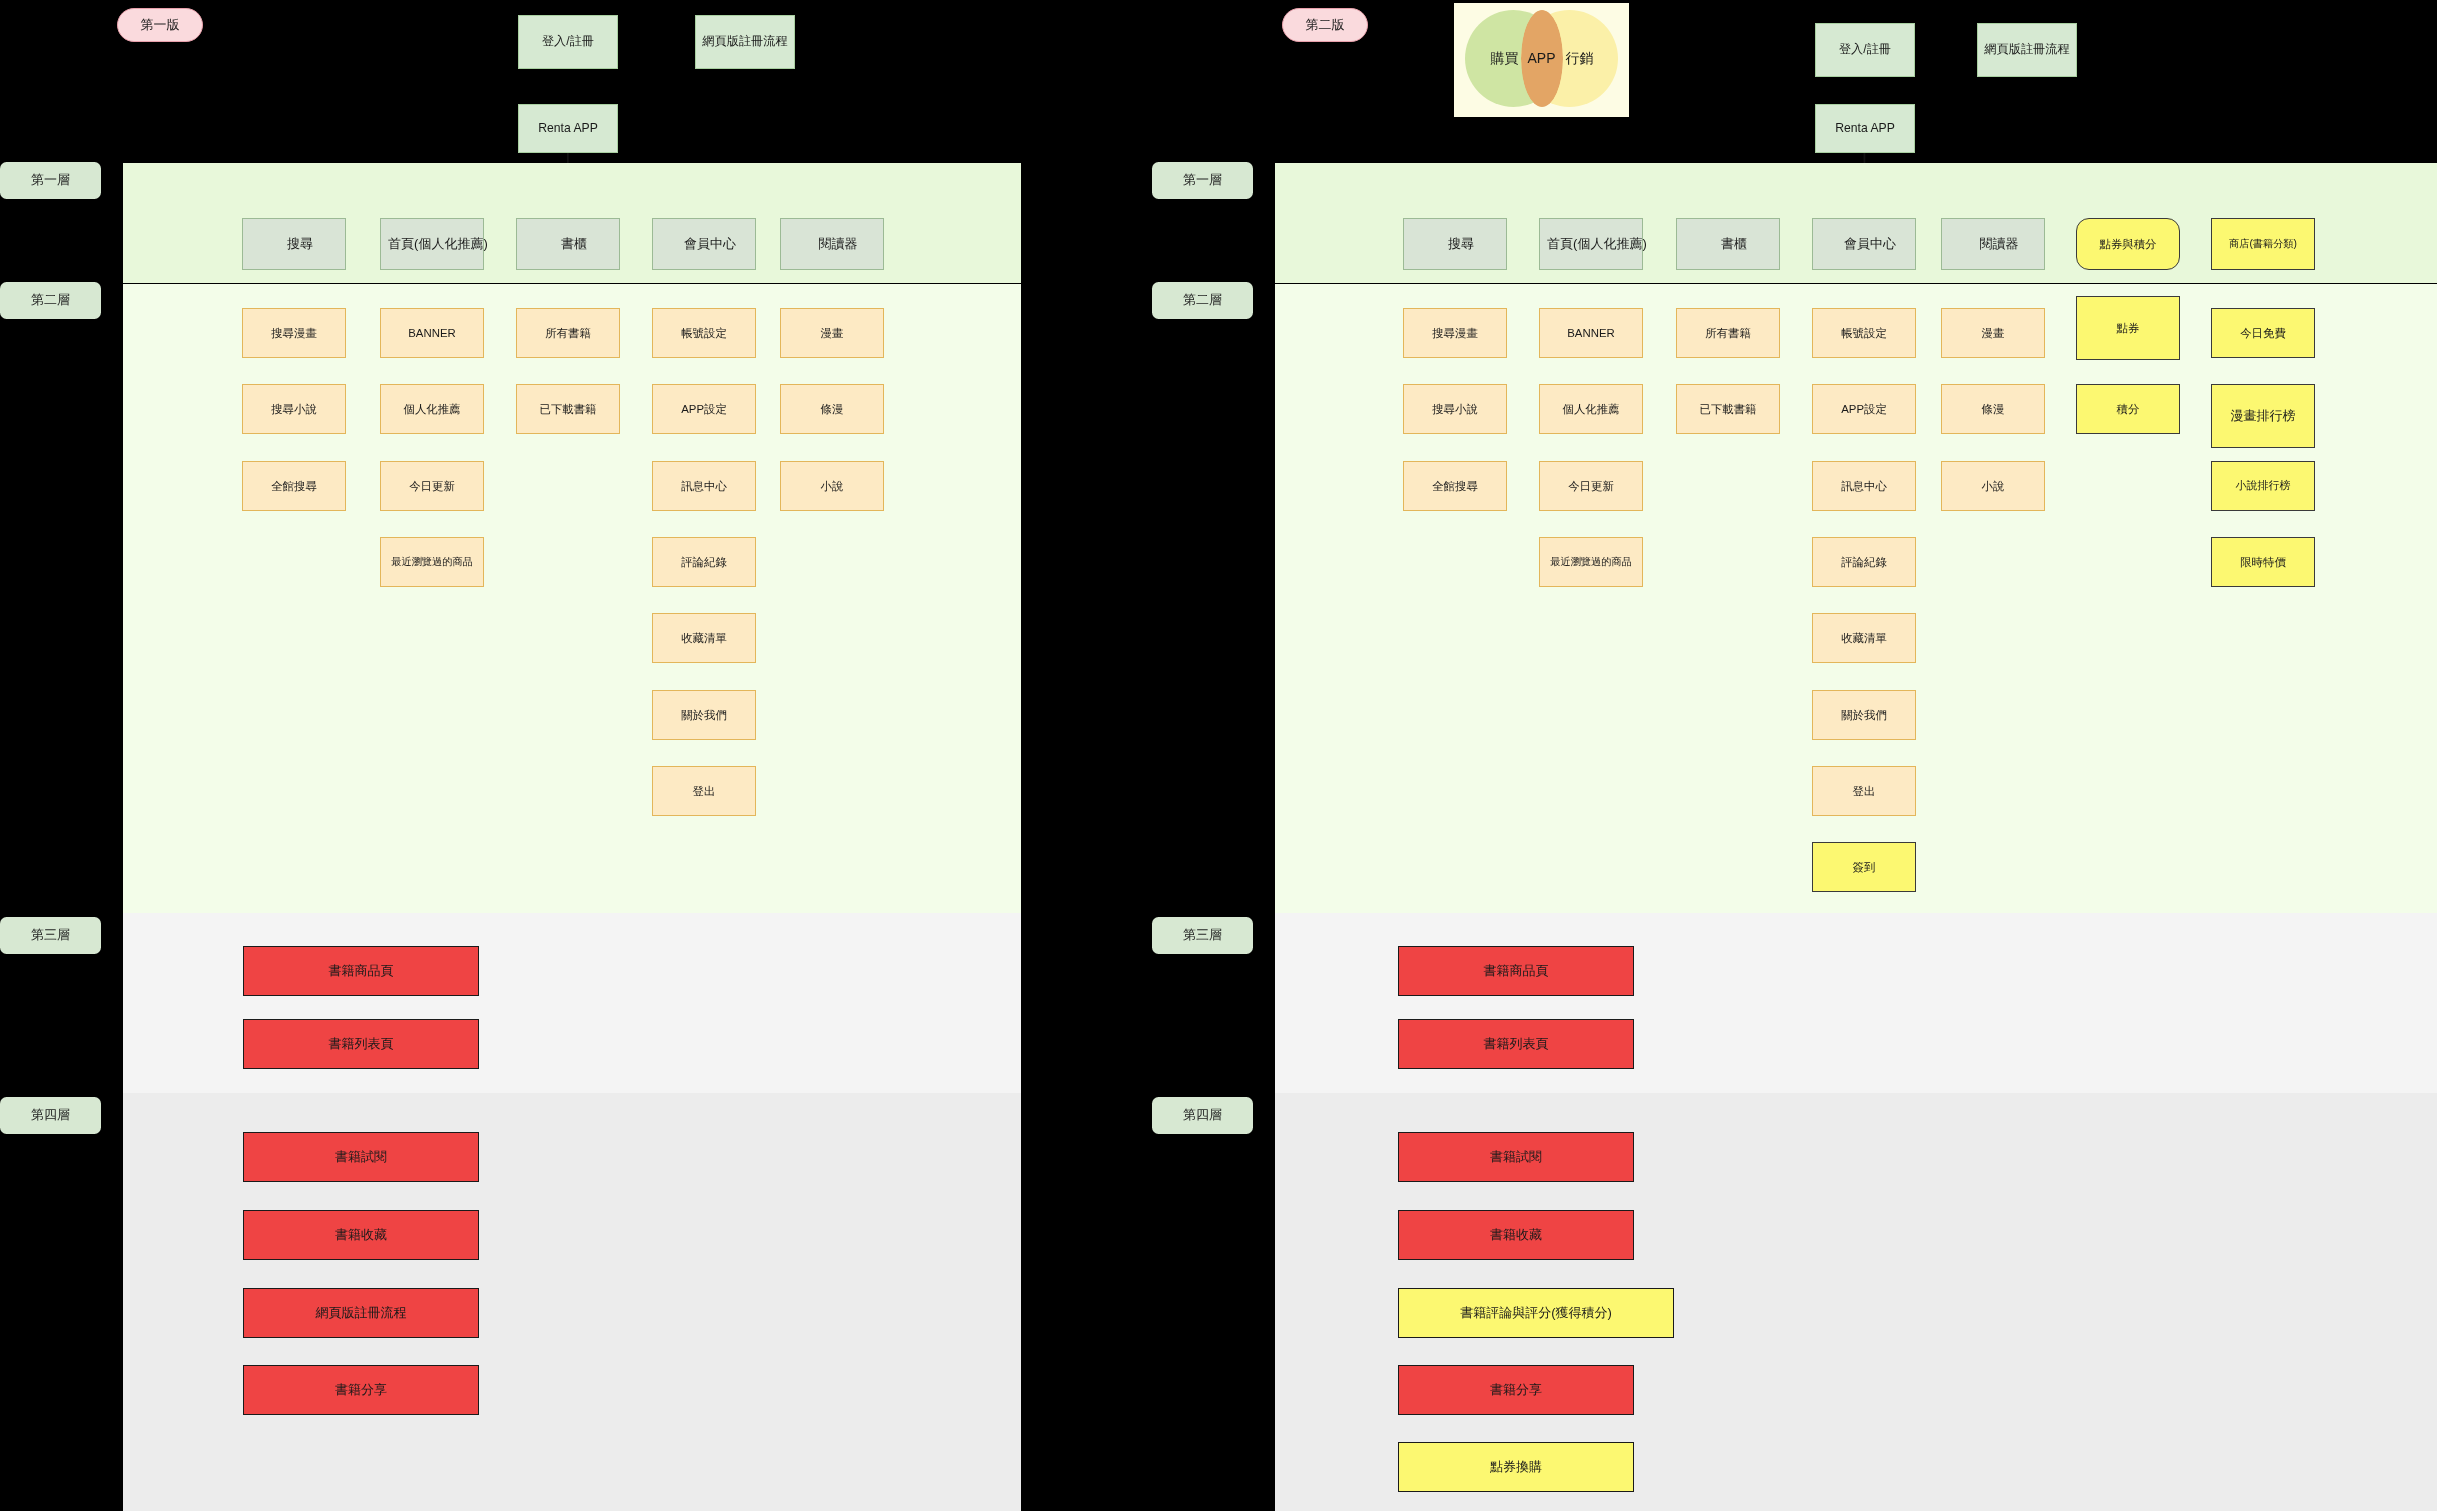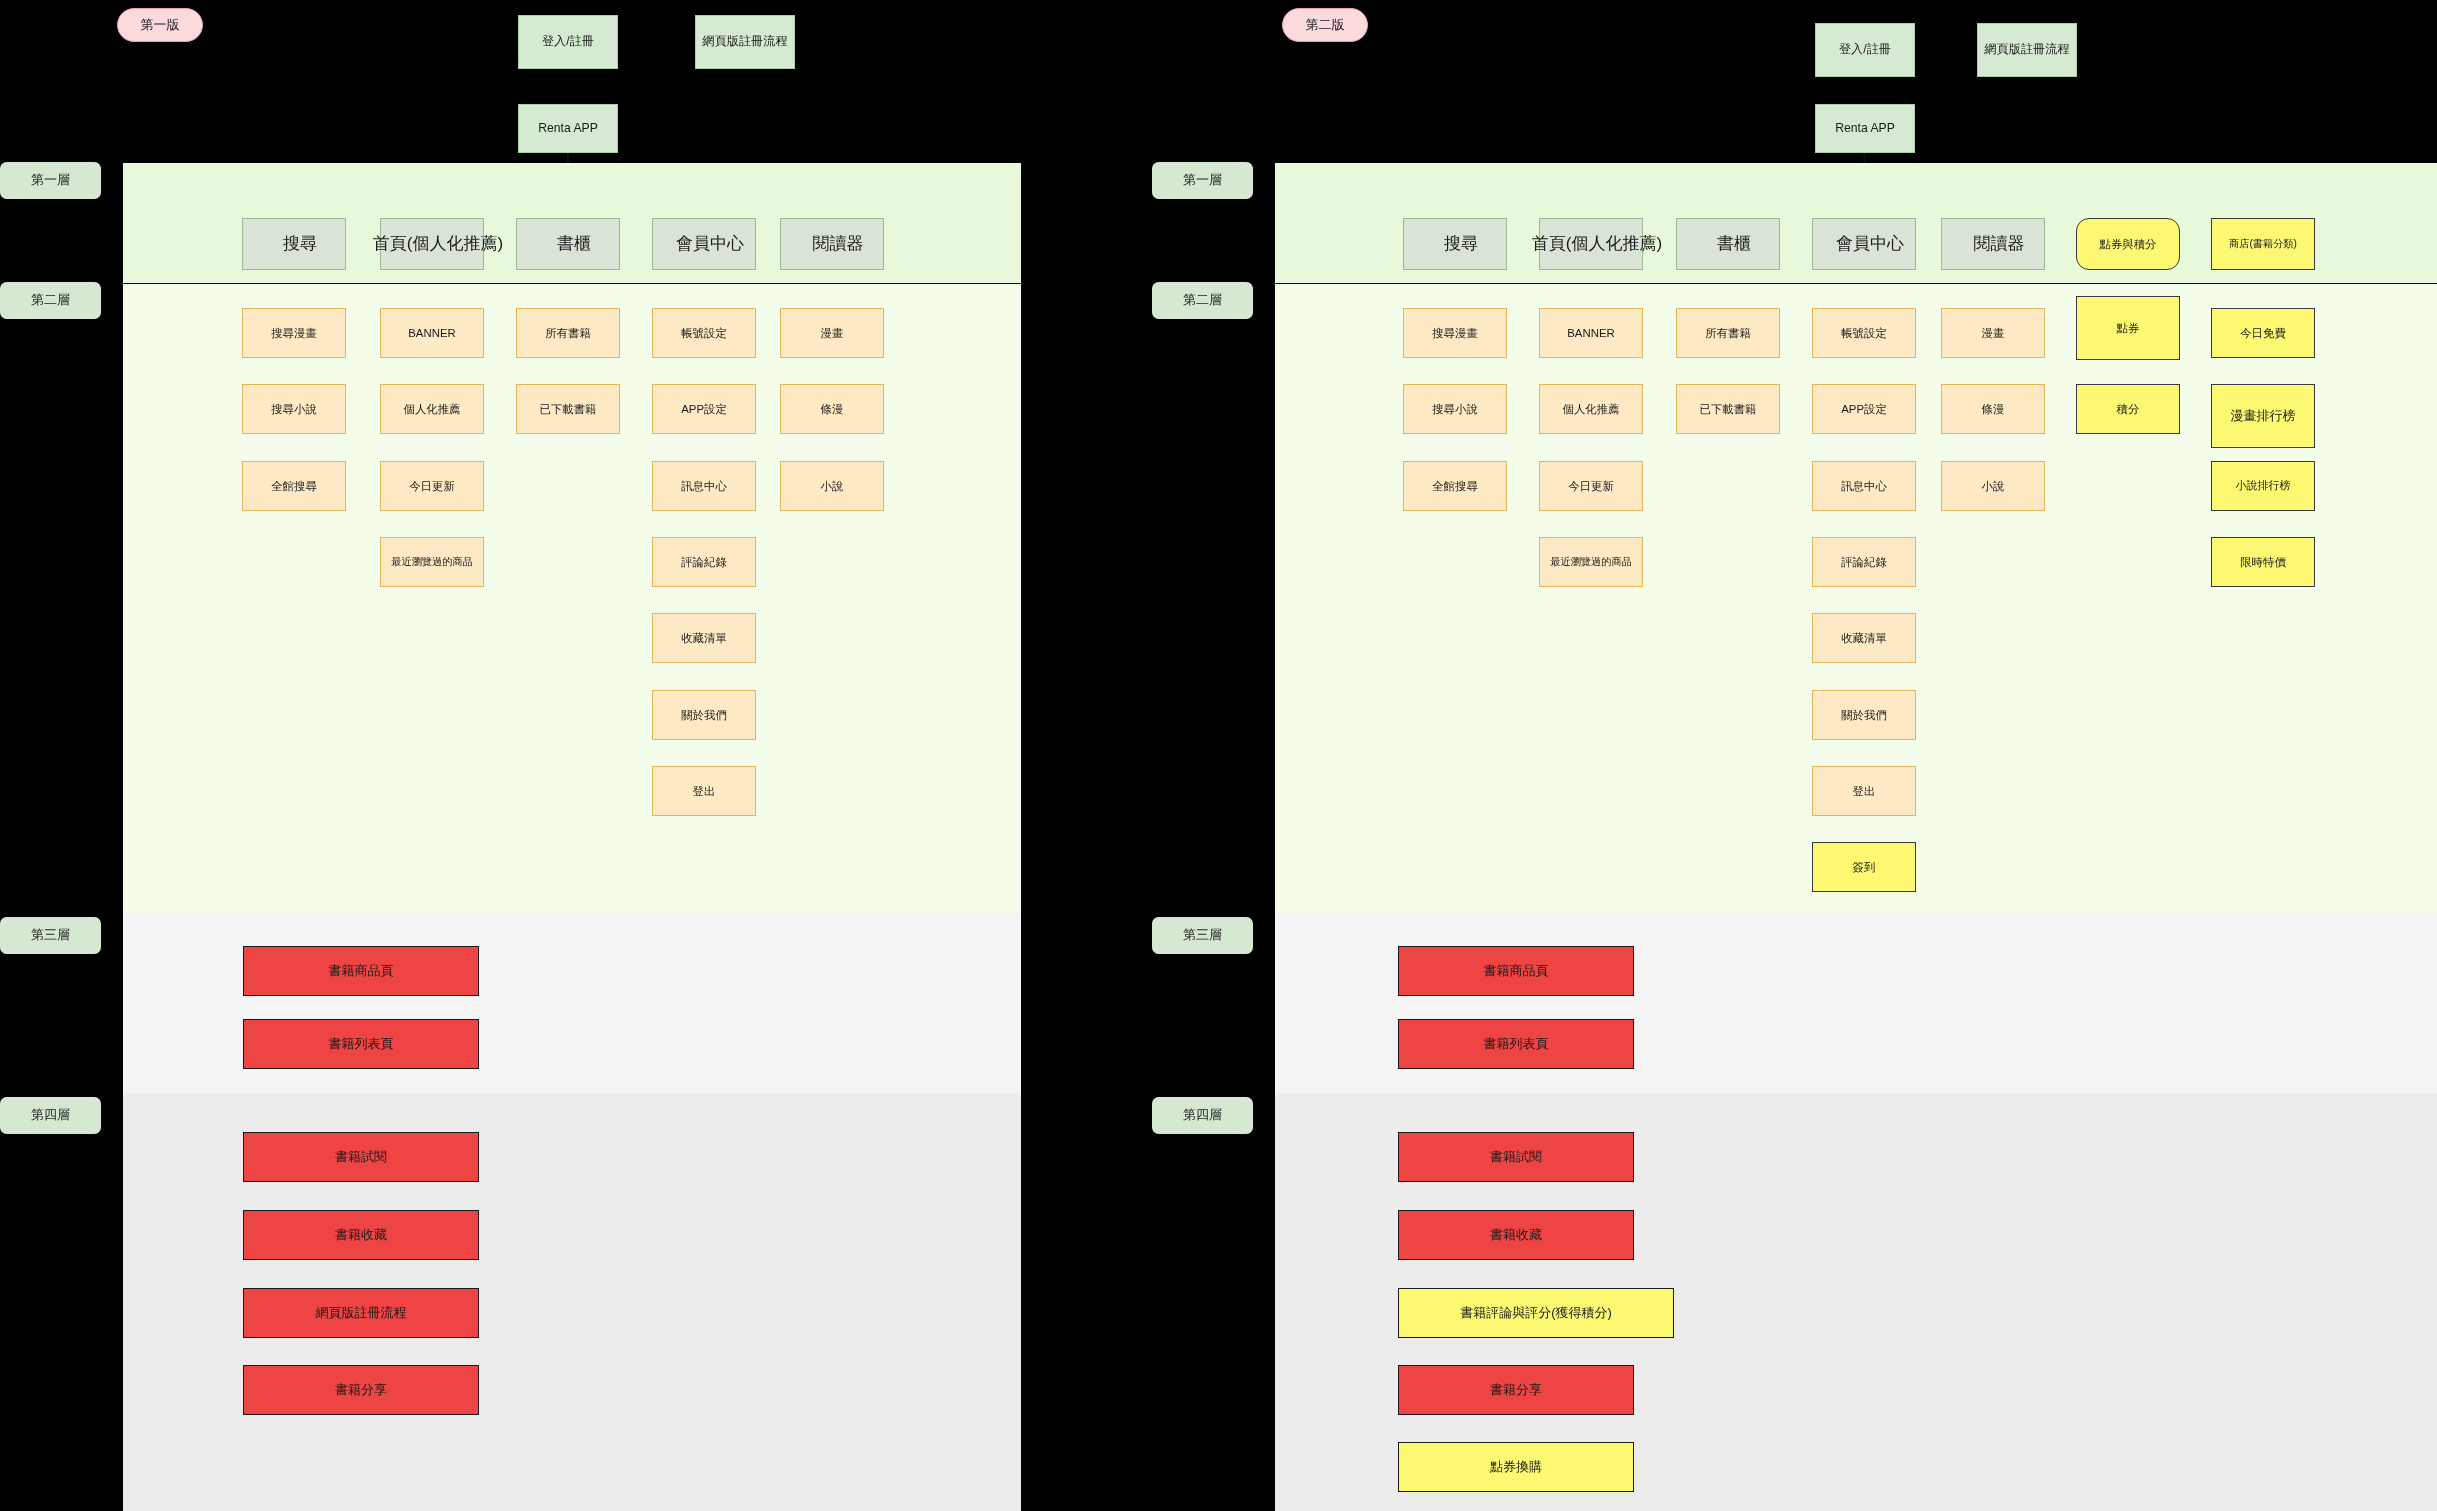--- a/index.html
+++ b/index.html
@@ -54,21 +54,21 @@
   }
 
   
   .box-green {
     background: #d6e9d2;
     border: 1.2px solid #a8cfa0;
   }
   .box-grey-green {
     background: #d9e4d6;
     border: 1.2px solid #9cba95;
-    font-size: 17px;
+    font-size: 13px;
     padding-left: 15px;
   }
   .box-peach {
     background: #fdeac4;
     border: 1.2px solid #e3b65a;
     font-size: 11.4px;
   }
   .box-yellow {
     background: #fcf871;
     border: 1.2px solid #3a3a3a;
@@ -204,20 +204,29 @@
   <div class="node box-white" style="left:243px; top:1288px; width:236px; height:50px;">網頁版註冊流程</div>
   <div class="node box-white" style="left:243px; top:1365px; width:236px; height:50px;">書籍分享</div>
 
   <div class="panel-band band-l1" style="left:1275px; top:163px; width:1162px; height:120px;"></div>
   <div class="panel-band band-l2" style="left:1275px; top:284px; width:1162px; height:630px;"></div>
   <div class="panel-band band-l3" style="left:1275px; top:913px; width:1162px; height:180px;"></div>
   <div class="panel-band band-l4" style="left:1275px; top:1093px; width:1162px; height:418px;"></div>
 
   <div class="node pill" style="left:1282px; top:8.1px; width:86px; height:34px;">第二版</div>
 
+  <div class="venn-wrap" style="left:1454px; top:3.2px; width:175px; height:114px;">
+    <div class="venn-circle venn-left" style="left:11.4px;  top:6.5px; width:97px; height:97px;"></div>
+    <div class="venn-circle venn-right" style="left:67px;  top:6.5px; width:97px; height:97px;"></div>
+    <div class="venn-circle venn-mid" style="left:67px;  top:6.5px; width:42px; height:97px; border-radius:50%;
+                clip-path: ellipse(21px 49px at 21px 49px);"></div>
+    <div class="venn-label" style="left:26px;  top:47px;">購買</div>
+    <div class="venn-label" style="left:63px;  top:47px;">APP</div>
+    <div class="venn-label" style="left:101px; top:47px;">行銷</div>
+  </div>
 
   <div class="node layer-tag" style="left:1152px; top:162px; width:101px; height:37px;">第一層</div>
   <div class="node layer-tag" style="left:1152px; top:282px; width:101px; height:37px;">第二層</div>
   <div class="node layer-tag" style="left:1152px; top:917px; width:101px; height:37px;">第三層</div>
   <div class="node layer-tag" style="left:1152px; top:1097px; width:101px; height:37px;">第四層</div>
 
   <div class="node box-green" style="left:1815px; top:23px; width:100px; height:54px;">登入/註冊</div>
   <div class="node box-green" style="left:1977px; top:23px; width:100px; height:54px;">網頁版註冊流程</div>
   <div class="node box-green" style="left:1815px; top:104px; width:100px; height:49px;">Renta APP</div>
 

